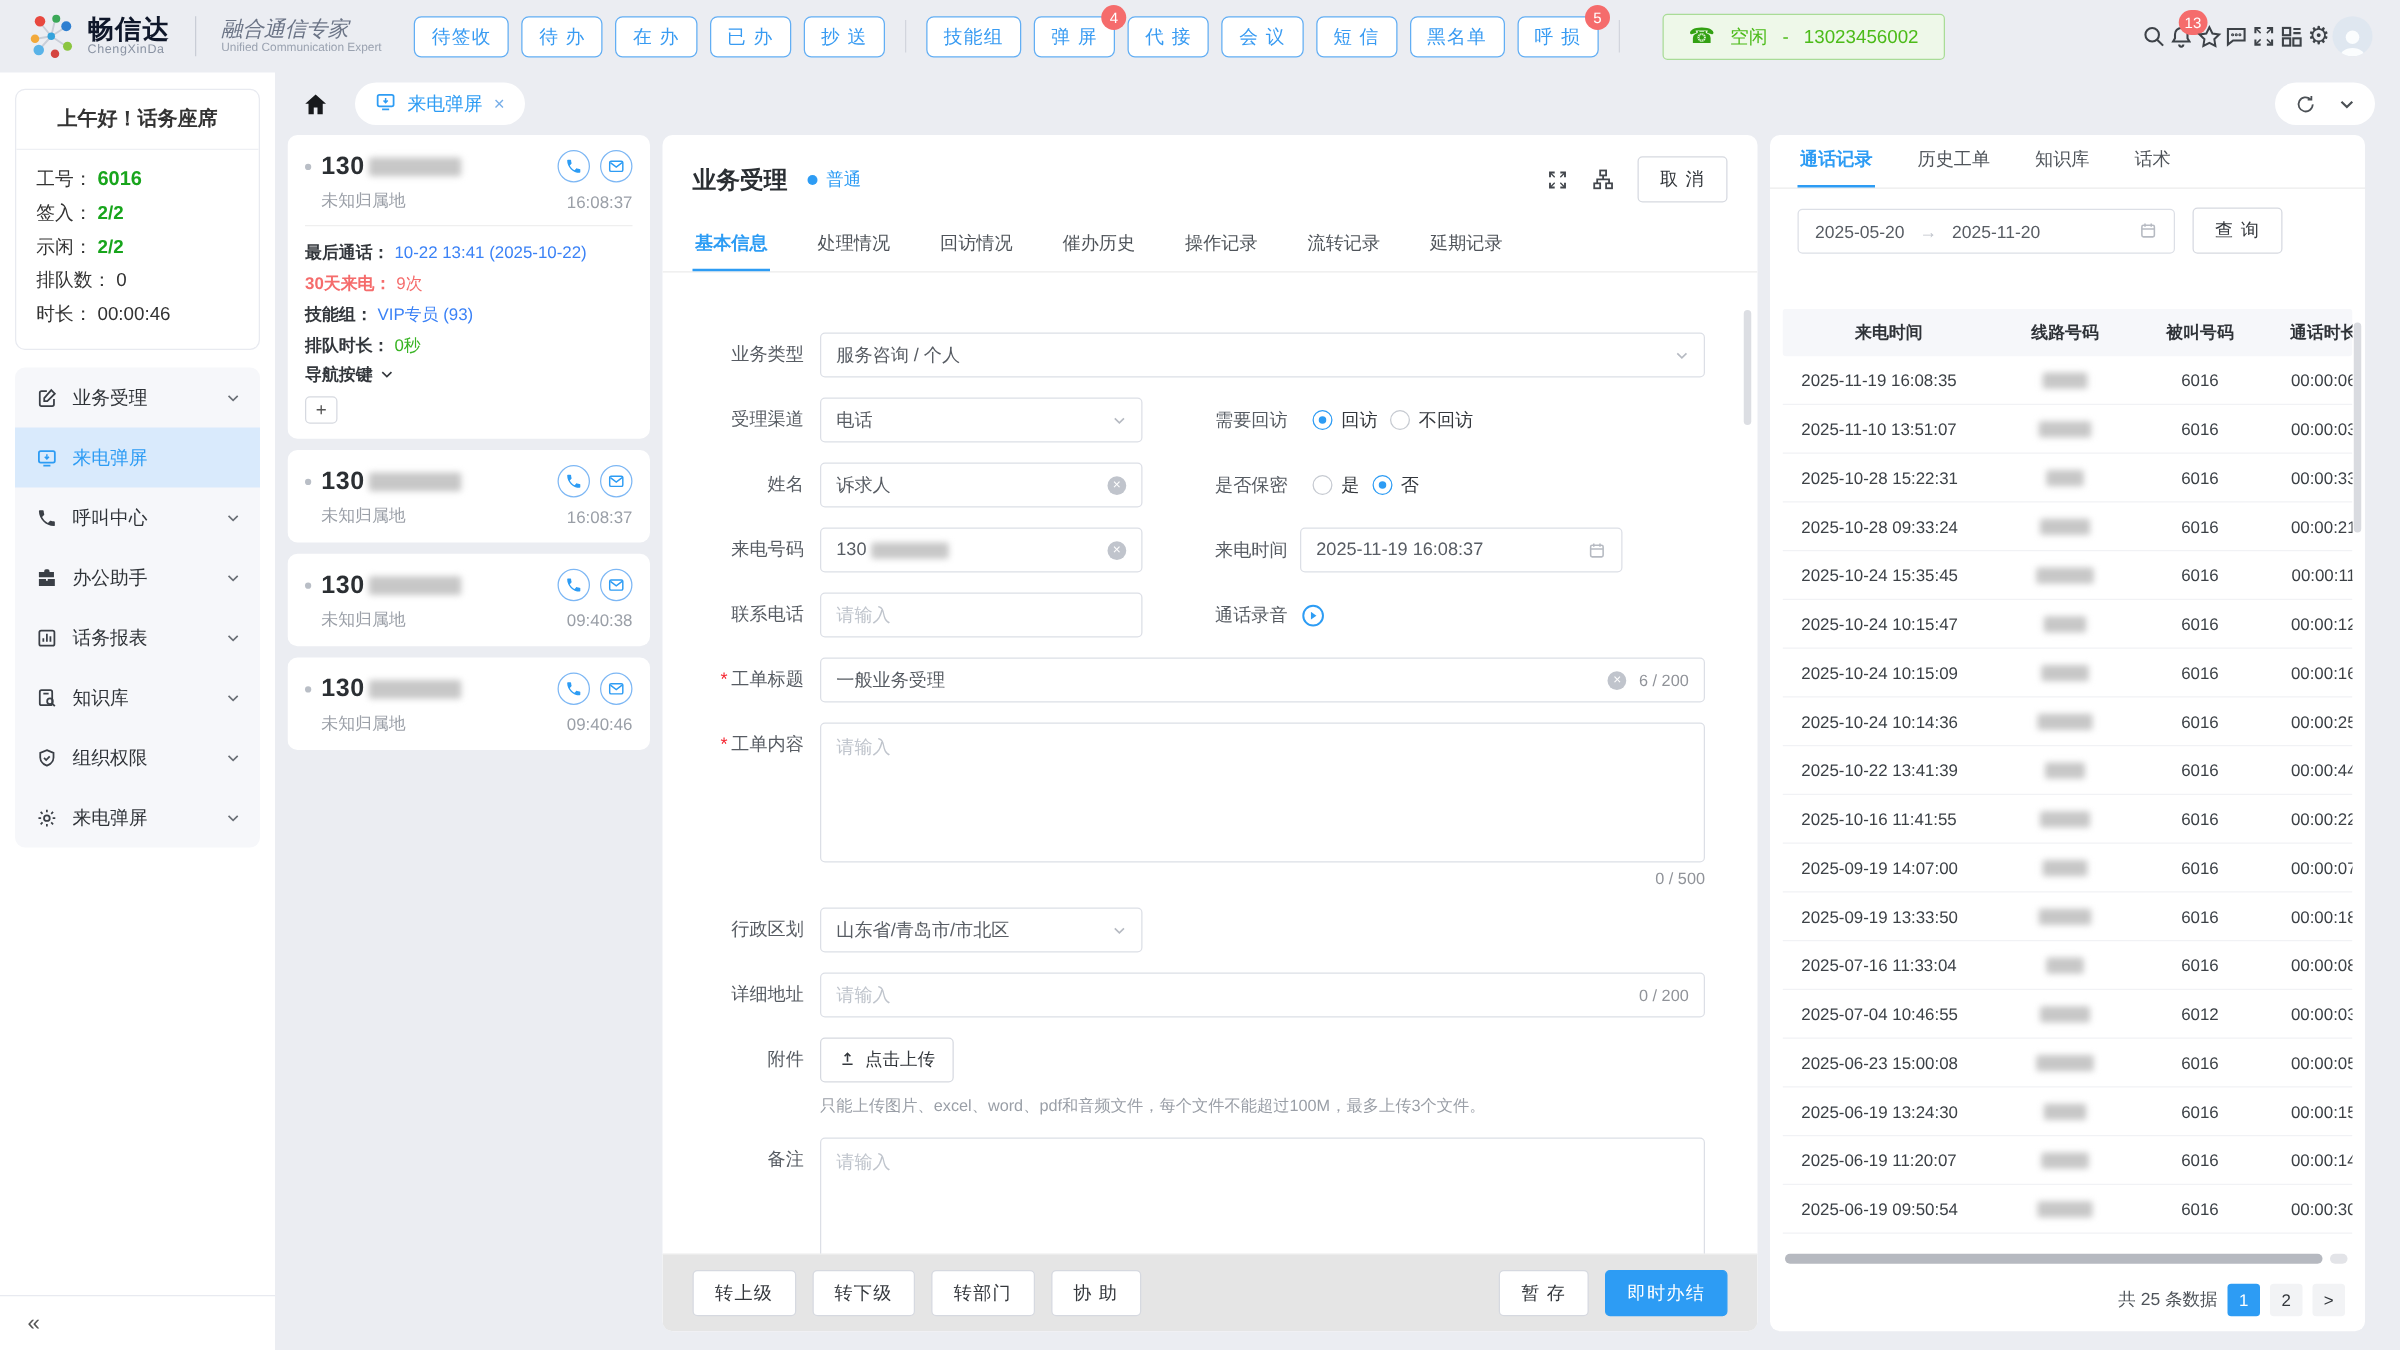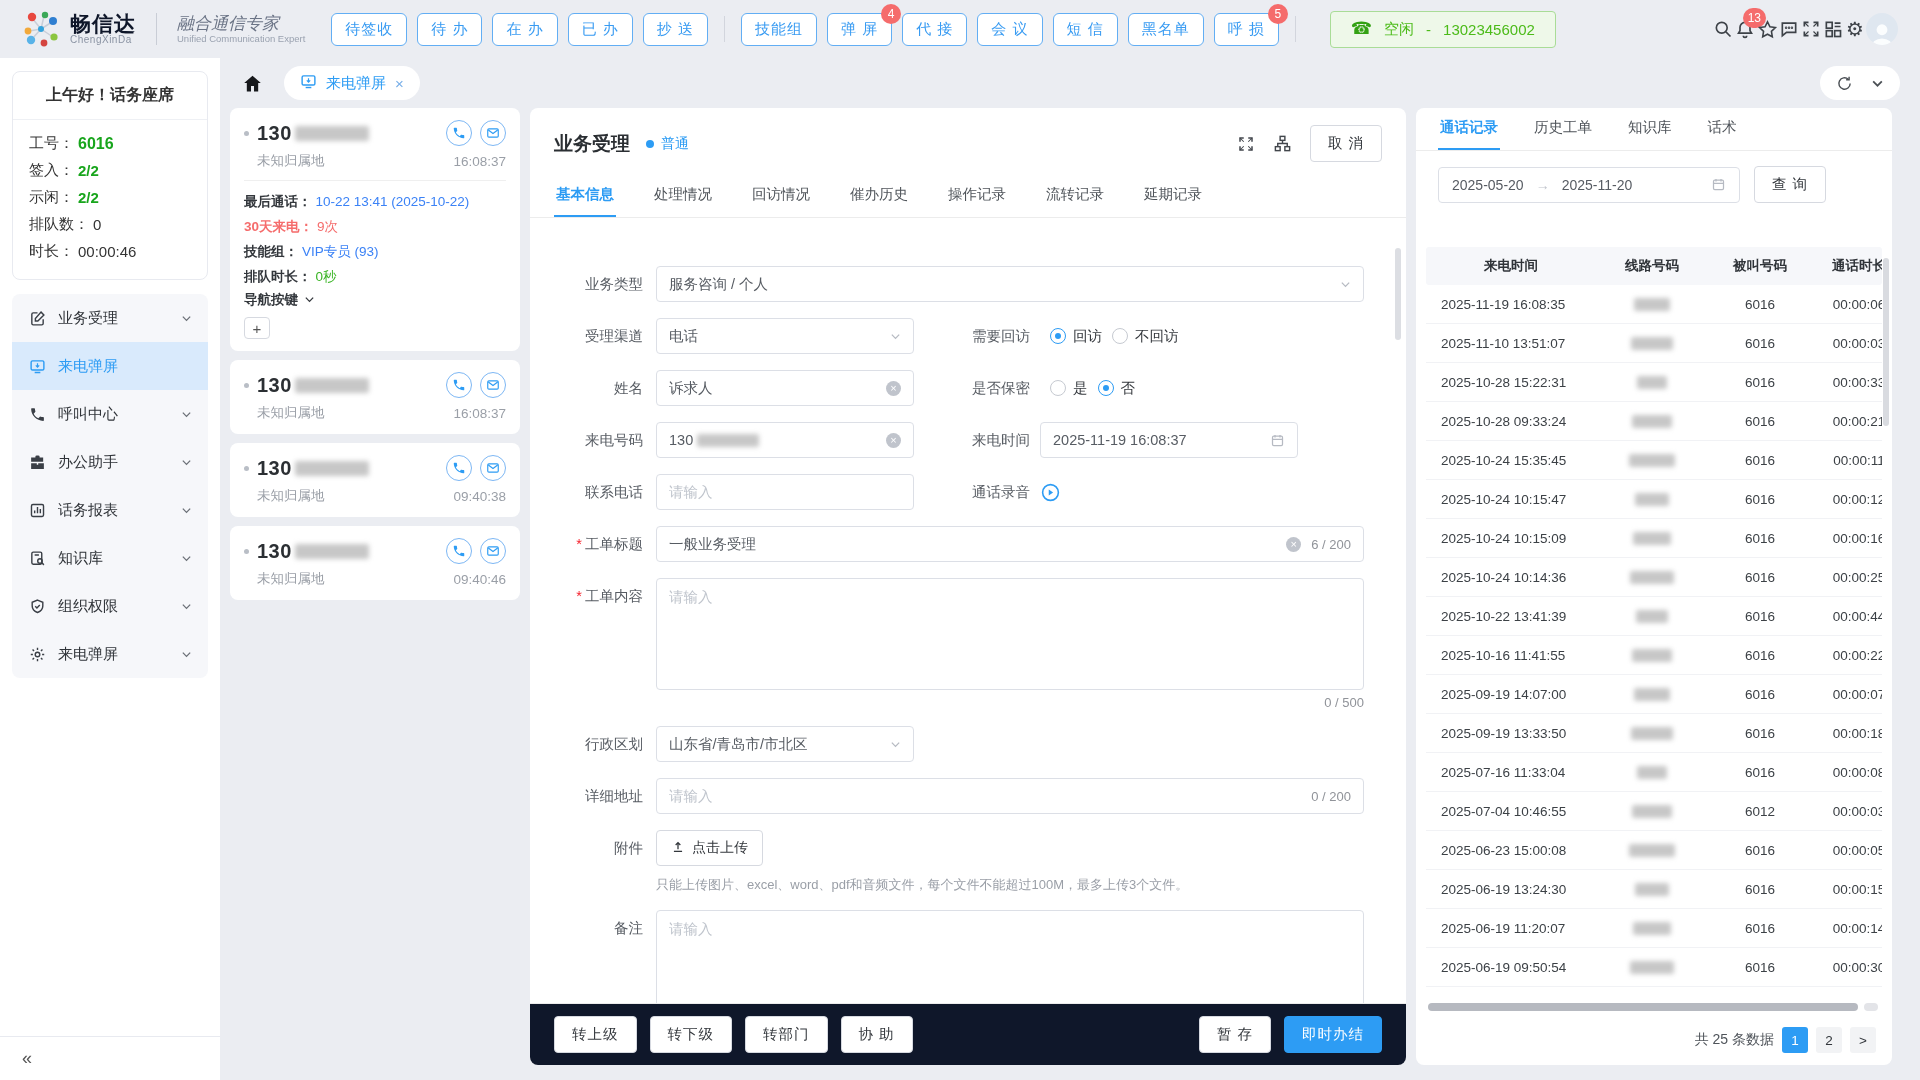--- a/index.html
+++ b/index.html
@@ -110,21 +110,21 @@
   .radio.on .rdot{border-color:#2d9cf4;}
   .radio.on .rdot::after{content:"";position:absolute;left:4px;top:4px;width:6px;height:6px;border-radius:50%;background:#2d9cf4;}
   .cal-icon,.play-icon{display:flex;color:#b6bac2;}
   .play-icon{color:#2d9cf4;cursor:pointer;}
   .tbox{border:1px solid #dcdfe6;border-radius:4px;background:#fff;padding:9px 12px;font-size:14.5px;}
   .t-content{height:112px;}
   .t-remark{height:98px;}
   .below-counter{text-align:right;color:#909399;font-size:13px;margin-top:5px;}
   .upload-btn{display:inline-flex;align-items:center;gap:7px;background:#fff;border:1px solid #d6d9e0;border-radius:4px;padding:8px 14px;font-size:14px;color:#33373c;cursor:pointer;}
   .upload-hint{margin-top:10px;font-size:13px;color:#9a9fa7;}
-  .fp-footer{position:absolute;left:0;right:0;bottom:0;height:62px;border-top:1px solid #ececec;display:flex;align-items:center;padding:0 24px;gap:13px;background:#0f172a;}
+  .fp-footer{position:absolute;left:0;right:0;bottom:0;height:62px;border-top:1px solid #ececec;display:flex;align-items:center;padding:0 24px;gap:13px;background:#e5e5e5;}
   .fp-footer .spacer{flex:1;}
 
   
   .right-panel{width:476px;flex-shrink:0;background:#fff;border-radius:8px;position:relative;overflow:hidden;}
   .rp-tabs{display:flex;gap:32px;padding:0 22px;border-bottom:1px solid #ececec;}
   .rp-filter{display:flex;align-items:center;gap:14px;padding:15px 22px 16px;}
   .daterange{width:302px;height:36px;border:1px solid #dcdfe6;border-radius:4px;display:flex;align-items:center;padding:0 13px;gap:12px;font-size:14px;color:#575c63;cursor:pointer;}
   .dr-arrow{color:#c0c4cc;}
   .dr-cal{margin-left:auto;display:flex;color:#b6bac2;}
   .rtable{position:absolute;top:139px;left:10px;right:10px;bottom:66px;overflow:hidden;font-size:13.5px;}

